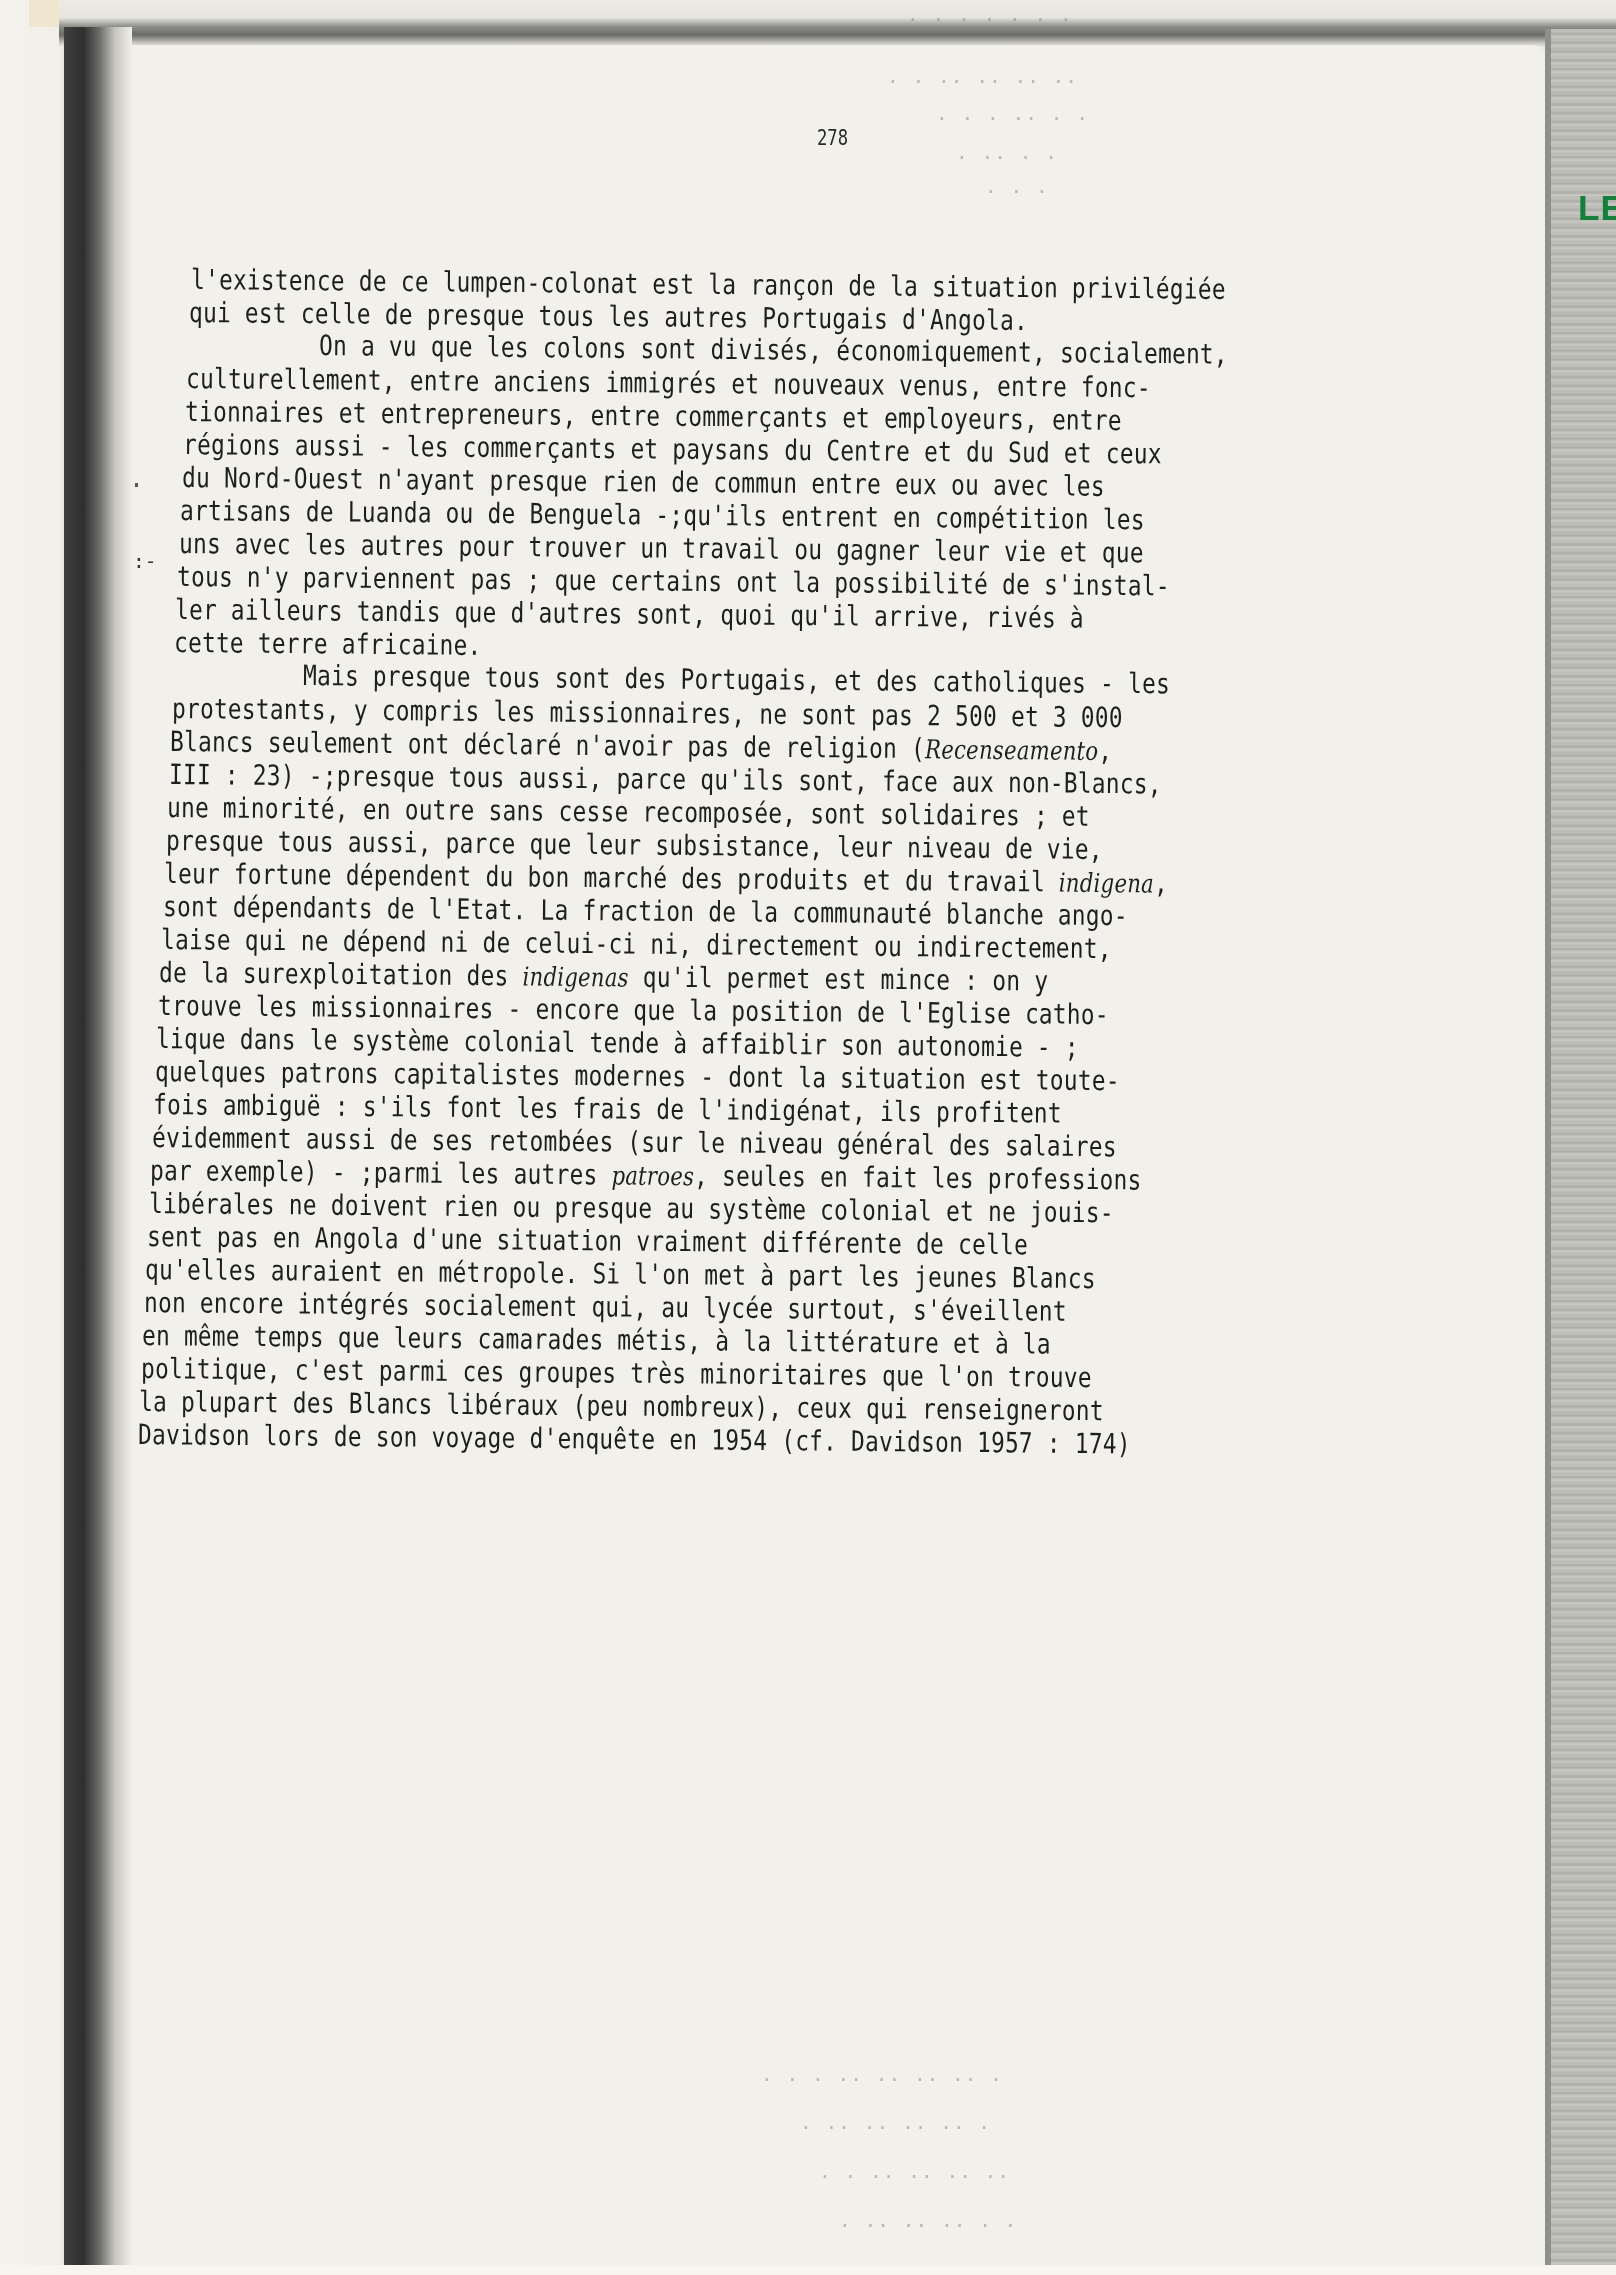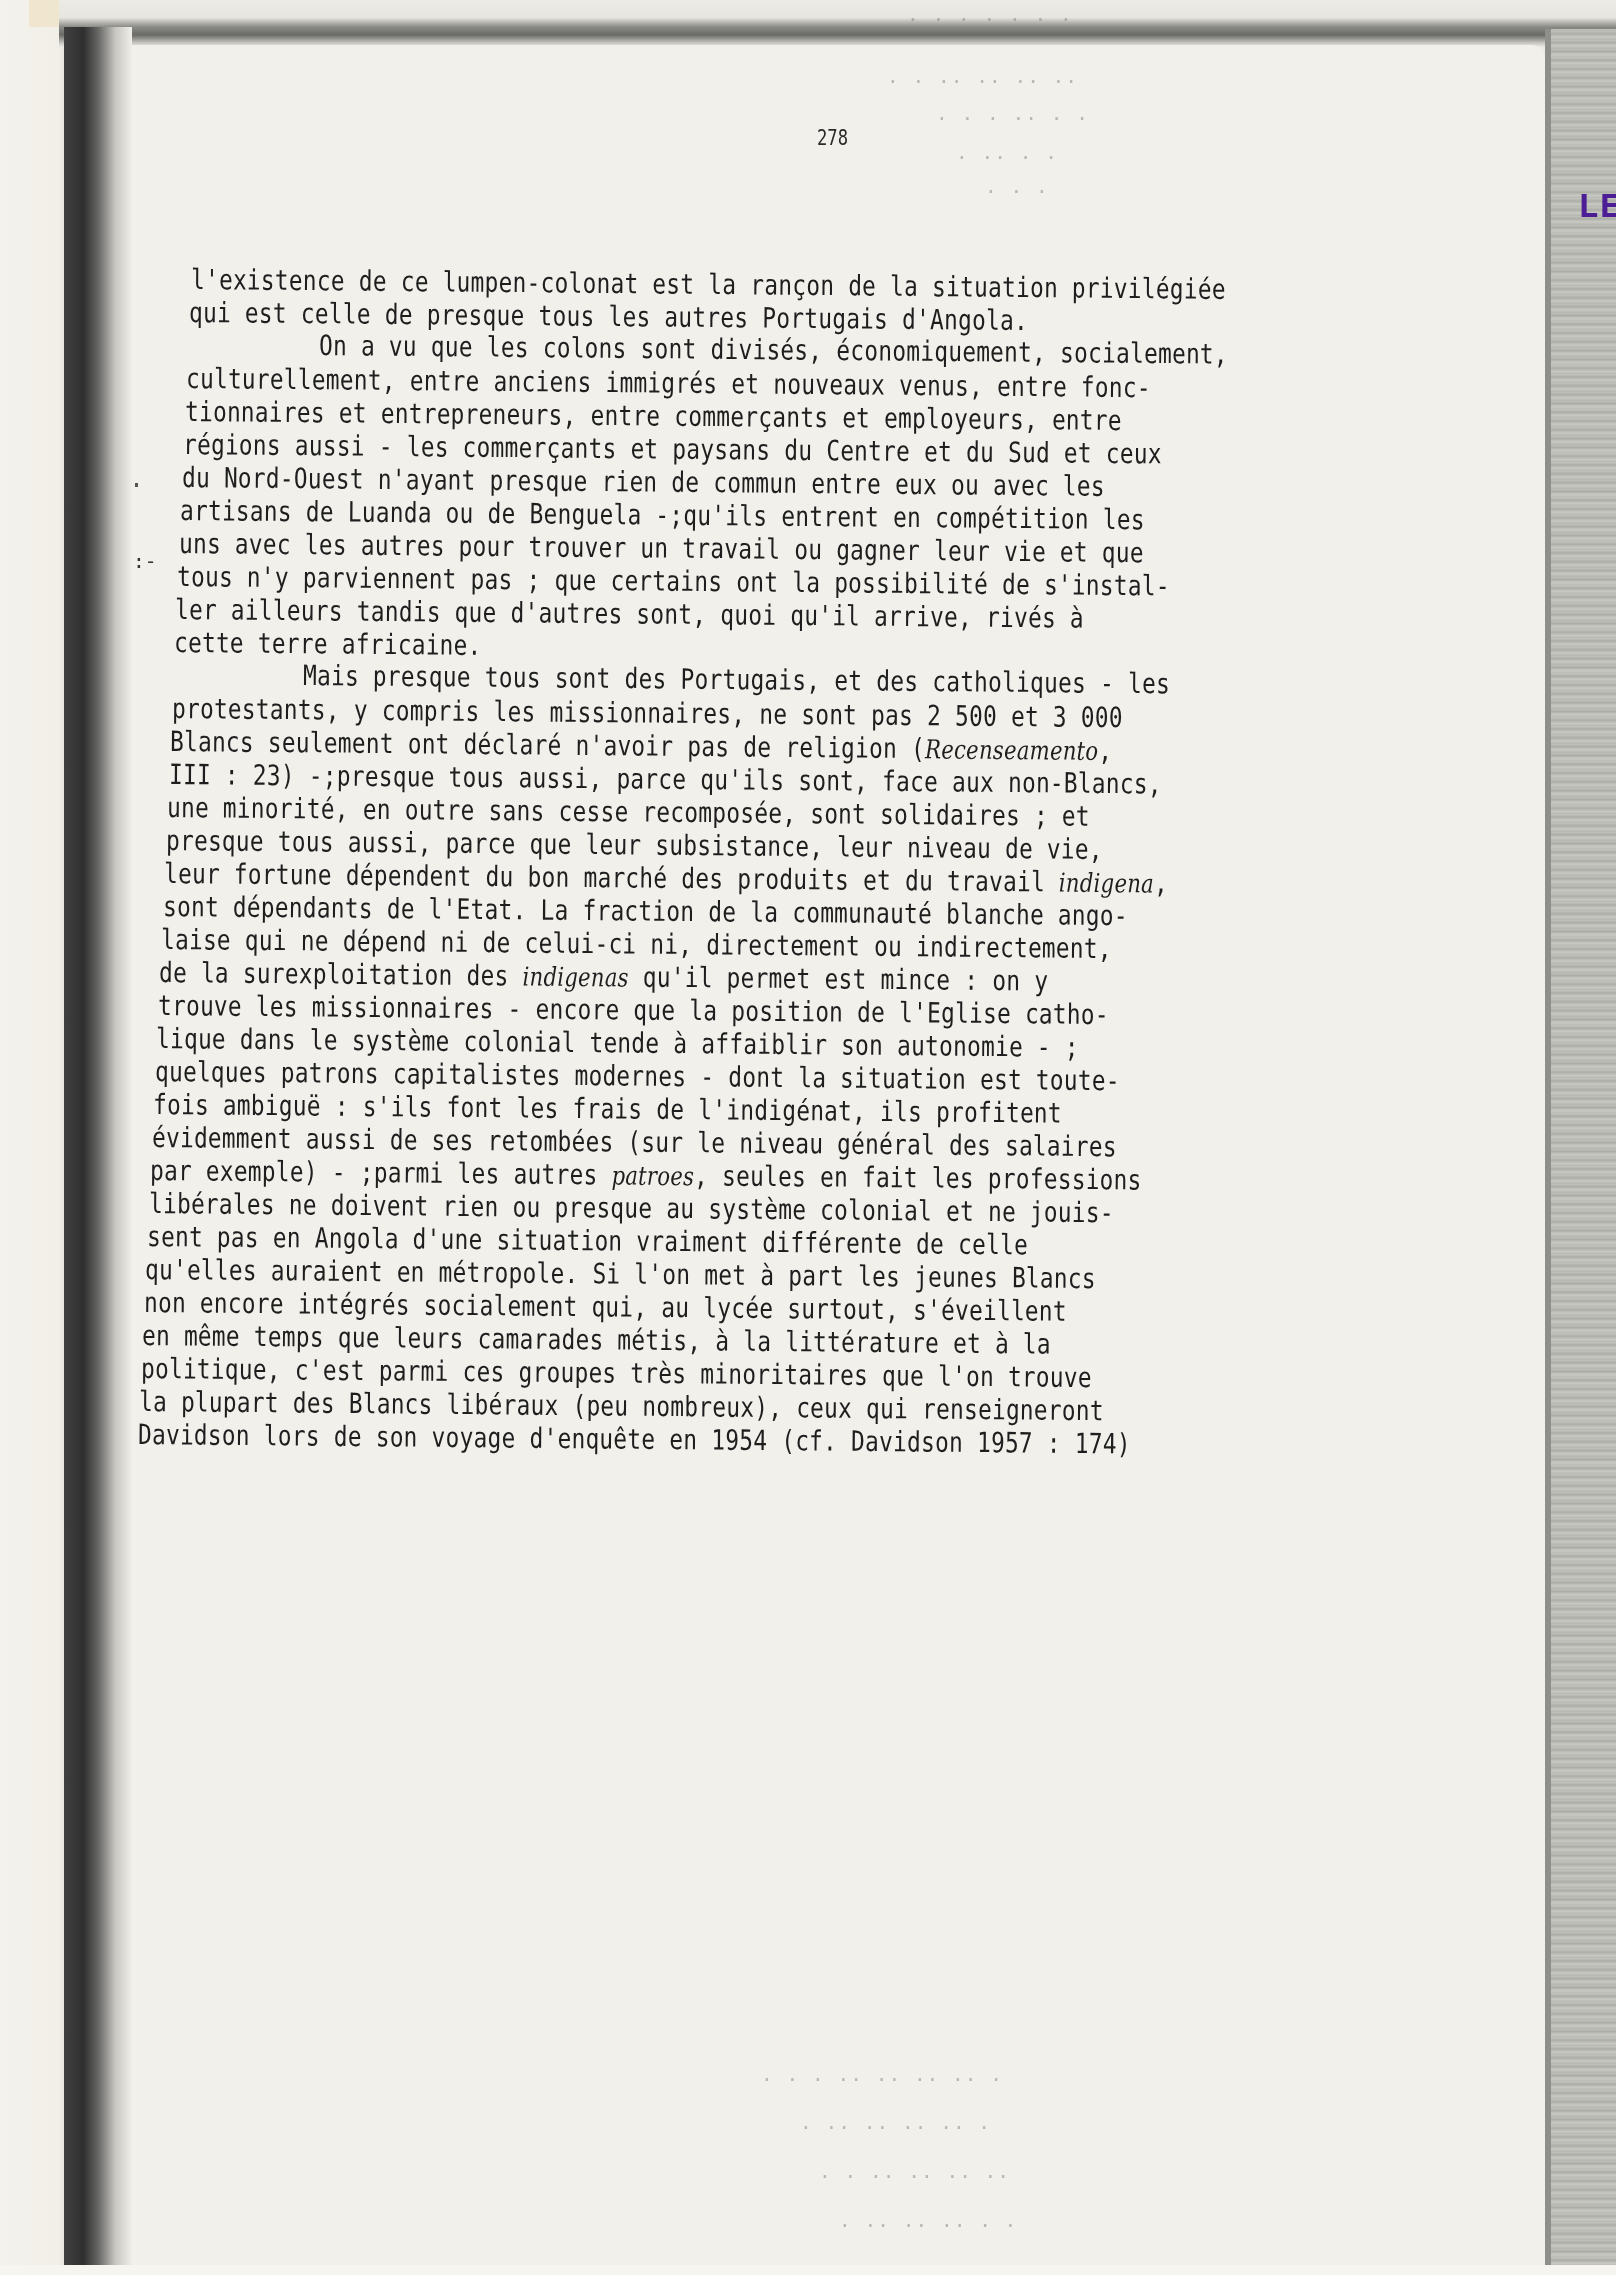--- a/index.html
+++ b/index.html
@@ -55,24 +55,24 @@
   .right-strip::before {
     content: "";
     position: absolute;
     left: 0; top: 0;
     width: 5.9px; height: 100%;
     background: #8e8e8a;
   }
   .edge-label {
     position: absolute;
     left: 1578px; top: 188px;
-    font-family: Liberation Mono, monospace;
+    font-family: Liberation Sans, sans-serif;
     font-weight: bold;
     font-size: 35px;
-    color: #4c1d95;
+    color: #15803d;
     letter-spacing: 1px;
     overflow: hidden;
     width: 39px;
     white-space: nowrap;
     text-align: right;
   }
   .bottom-bar {
     position: absolute;
     left: 0; top: 2265px;
     width: 1617px; height: 10.7px;

